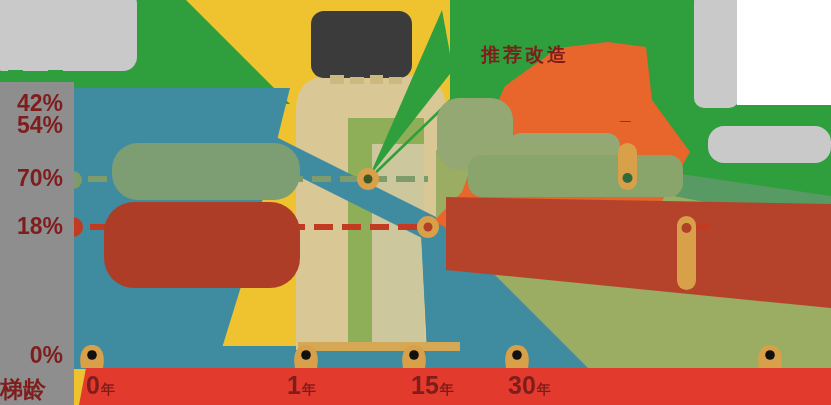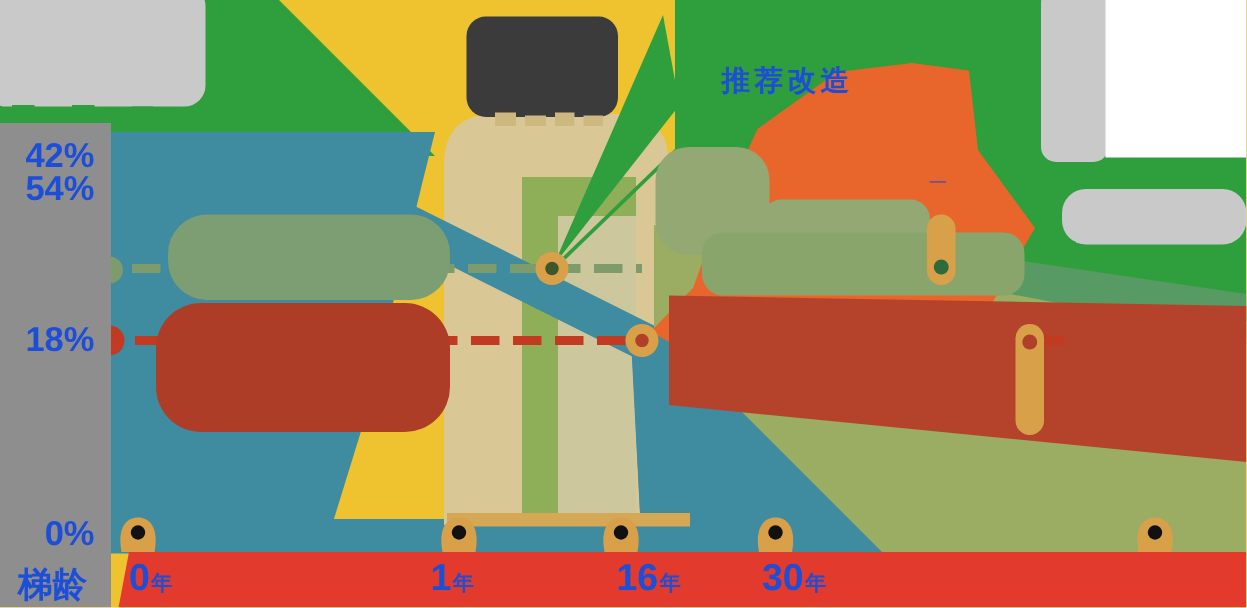--- a/index.html
+++ b/index.html
@@ -2,23 +2,23 @@
 <html><head>
 <meta charset="utf-8">
 <style>
   html,body{margin:0;padding:0;background:#ffffff;}
   #stage{
     position:relative;width:831px;height:405px;overflow:hidden;
     font-family:"Liberation Sans","DejaVu Sans",sans-serif;
     background:#eec32f;
   }
   #bg{position:absolute;left:0;top:0;}
-  .txt{position:absolute;color:#1d4ed8;font-weight:bold;white-space:nowrap;}
+  .txt{position:absolute;color:#7f1d1d;font-weight:bold;white-space:nowrap;}
   .ylab{left:0;width:63px;text-align:right;font-size:23px;line-height:24px;}
-  .axis-title{left:0;width:70px;text-align:center;font-size:23px;line-height:25px;}
+  .axis-title{left:0;width:70px;font-size:23px;line-height:25px;}
   .xtick{display:flex;align-items:baseline;top:372px;}
   .xtick .num{font-size:25px;line-height:26px;}
   .xtick .unit{font-size:14px;margin-left:1px;}
   .annot{font-size:19px;letter-spacing:3px;line-height:21px;}
 </style>
 </head>
 <body>
 
 <div id="stage">
 
@@ -156,34 +156,35 @@
       </g>
       <g>
         <path d="M759,368 C756,352 762,345 770,345 C778,345 784,352 781,368 Z"></path>
         <circle cx="770" cy="355" r="4.8" fill="#111111"></circle>
       </g>
     </g>
   </svg>
 
   <div class="txt ylab" style="top:91px">42%</div>
   <div class="txt ylab" style="top:113px">54%</div>
+  <div class="txt ylab" style="top:166px">70%</div>
   <div class="txt ylab" style="top:214px">18%</div>
   <div class="txt ylab" style="top:343px">0%</div>
   <div class="txt axis-title" style="top:377px">梯龄</div>
 
   <div class="txt xtick" style="left:86px">
     <span class="num">0</span>
     <span class="unit">年</span>
   </div>
   <div class="txt xtick" style="left:287px">
     <span class="num">1</span>
     <span class="unit">年</span>
   </div>
   <div class="txt xtick" style="left:411px">
-    <span class="num">16</span>
+    <span class="num">15</span>
     <span class="unit">年</span>
   </div>
   <div class="txt xtick" style="left:508px">
     <span class="num">30</span>
     <span class="unit">年</span>
   </div>
 
   <div class="txt annot" style="left:481px;top:44px">推荐改造</div>
   <div class="txt annot" style="left:620px;top:103px">_</div>
 

